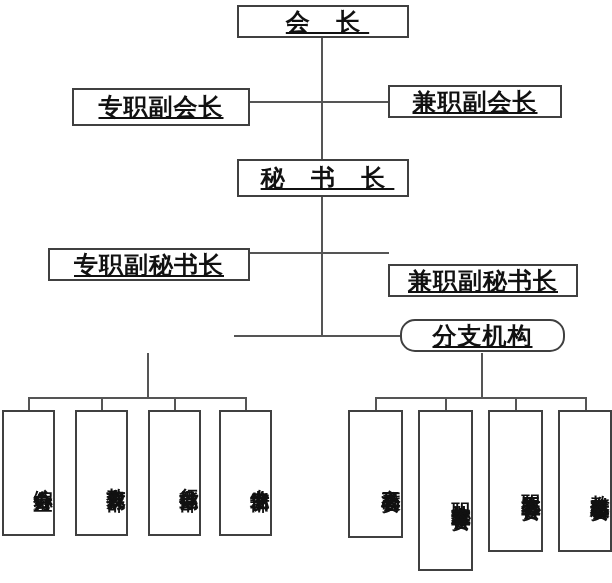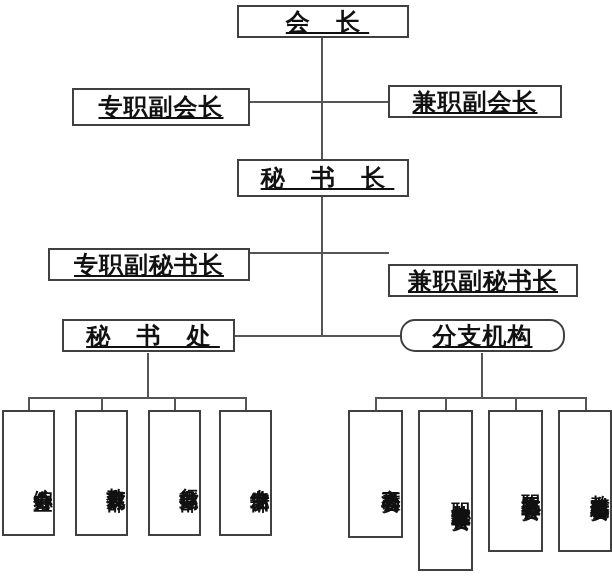--- a/index.html
+++ b/index.html
@@ -88,21 +88,20 @@
   <div class="box box-h wide-space" style="left:237px; top:5px; width:172px; height:33px;">会  长</div>
 
   <div class="box box-h" style="left:72px; top:88px; width:178px; height:38px;">专职副会长</div>
   <div class="box box-h" style="left:388px; top:85px; width:174px; height:33px;">兼职副会长</div>
 
   <div class="box box-h wide-space" style="left:237px; top:159px; width:172px; height:38px;">秘  书  长</div>
 
   <div class="box box-h" style="left:48px; top:236px; width:202px; height:33px;margin-top:12px;">专职副秘书长</div>
   <div class="box box-h" style="left:388px; top:236px; width:190px; height:33px;margin-top:28px;">兼职副秘书长</div>
 
-  <div class="box box-h wide-space" style="left:62px; top:319px; width:173px; height:33px;">秘  书  处</div>
   <div class="box box-h" style="left:400px; top:319px; width:165px; height:33px;border-radius:15px;">分支机构</div>
 
   <div class="box box-v" style="left:2px; top:410px; width:53px; height:126px;">综合办公室</div>
   <div class="box box-v" style="left:75px; top:410px; width:53px; height:126px;">教育发展部</div>
   <div class="box box-v" style="left:148px; top:410px; width:53px; height:126px;">行业指导部</div>
   <div class="box box-v" style="left:219px; top:410px; width:53px; height:126px;">专业培训部</div>
 
   <div class="box box-v" style="left:348px; top:410px; width:55px; height:128px;">高校工委会</div>
   <div class="box box-v" style="left:418px; top:410px; width:55px; height:161px;">职业技术教育工委会</div>
   <div class="box box-v" style="left:488px; top:410px; width:55px; height:142px;">职工教育工委会</div>

